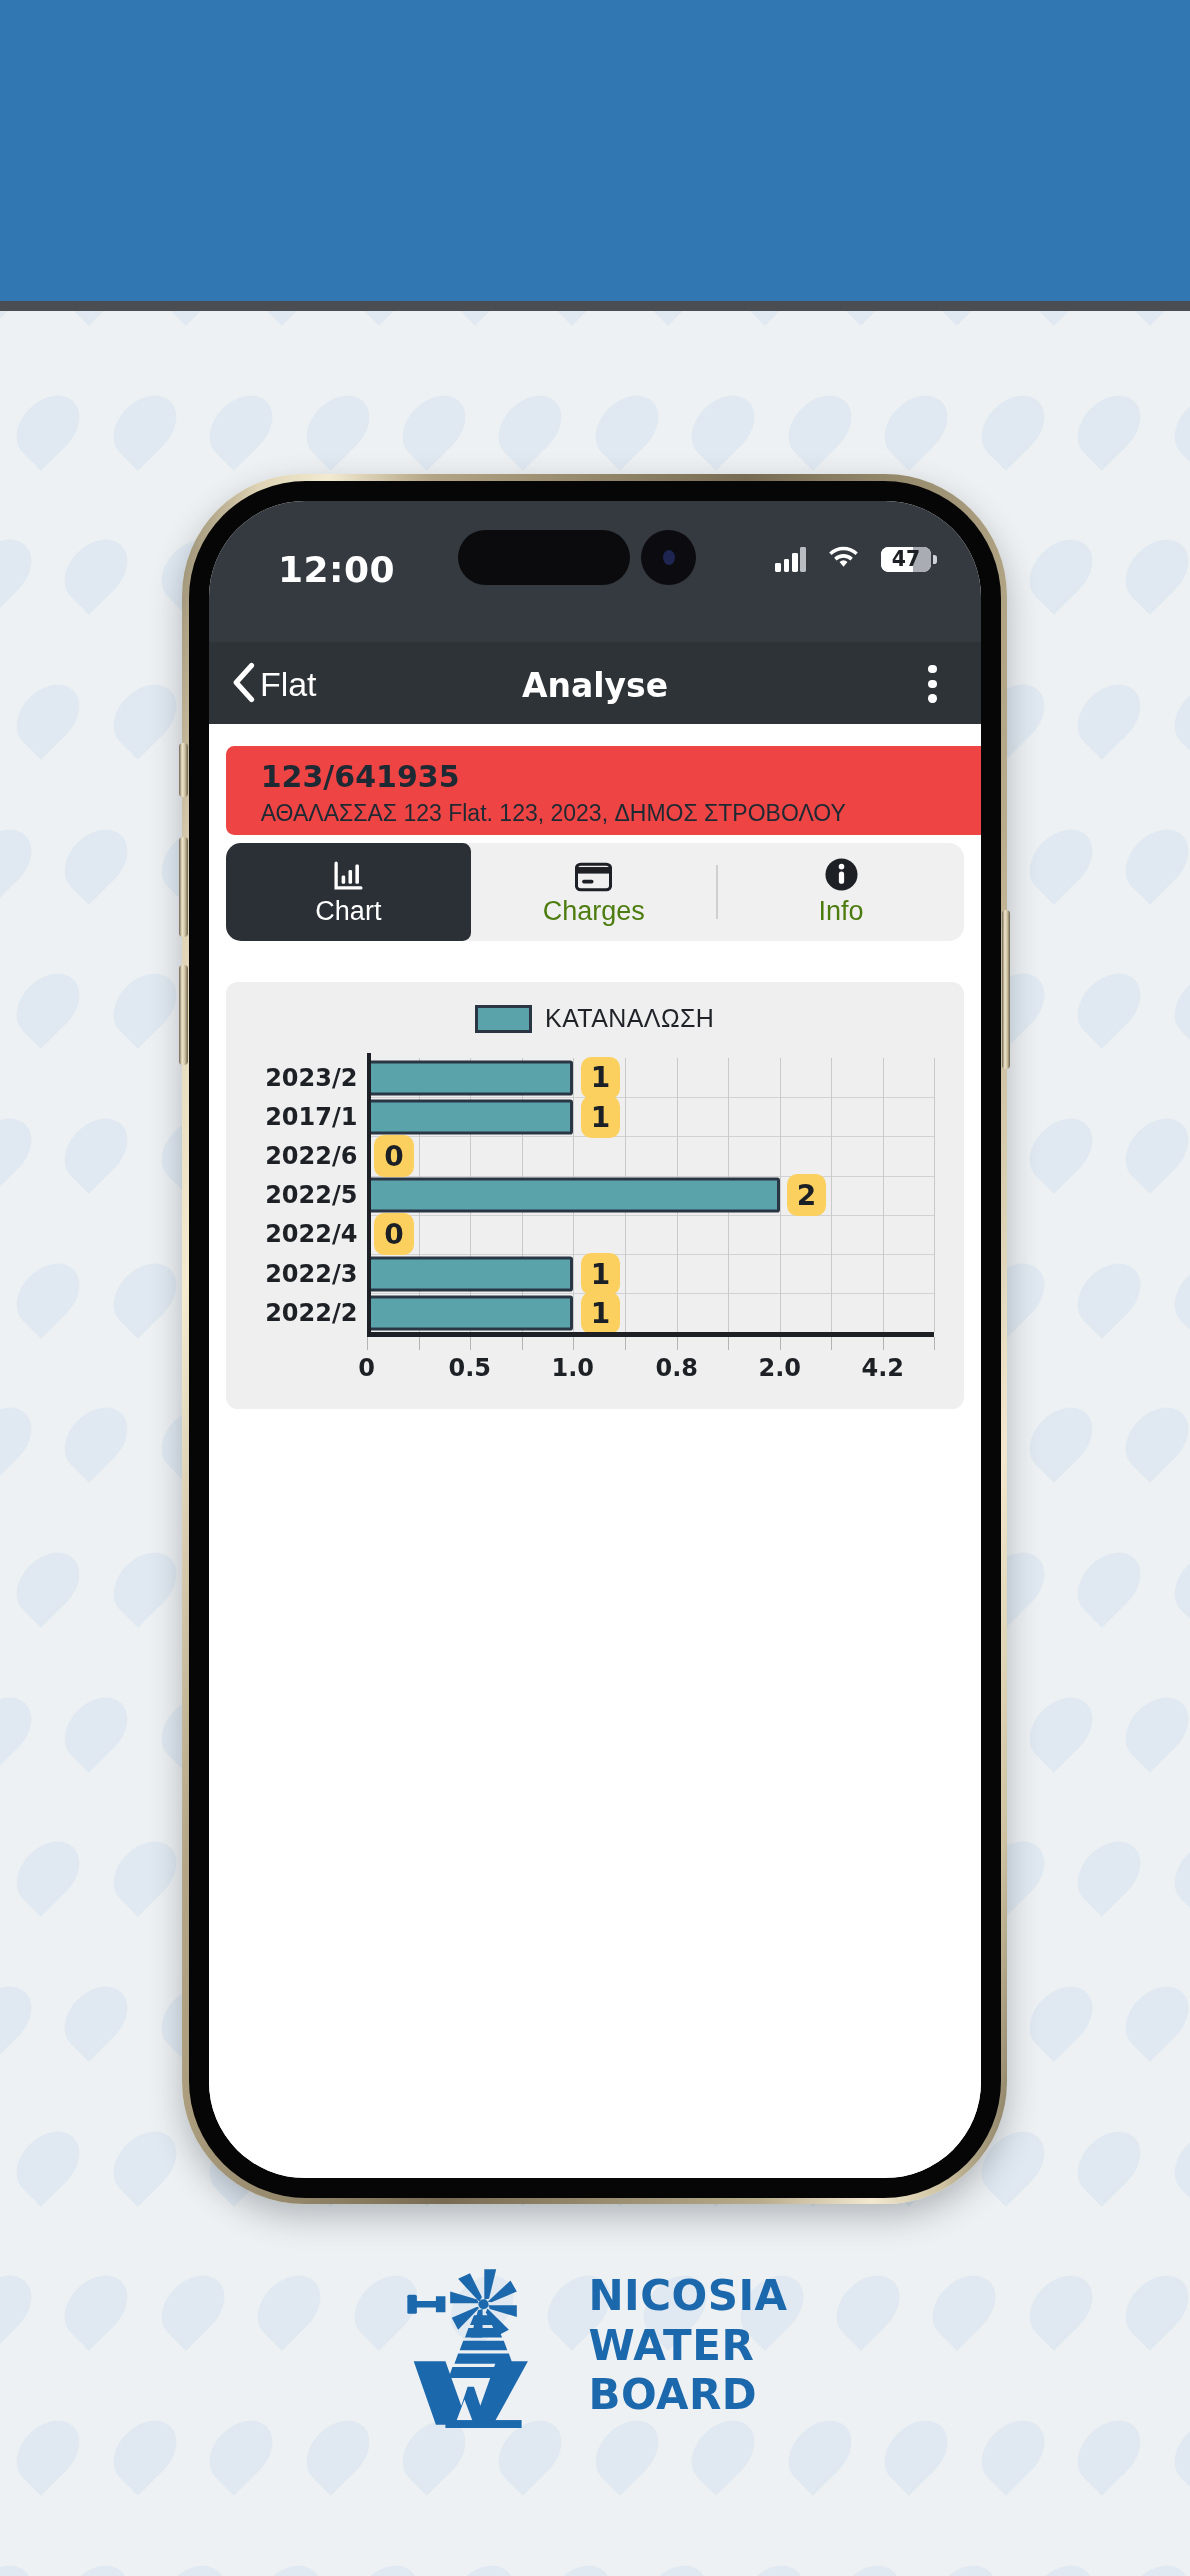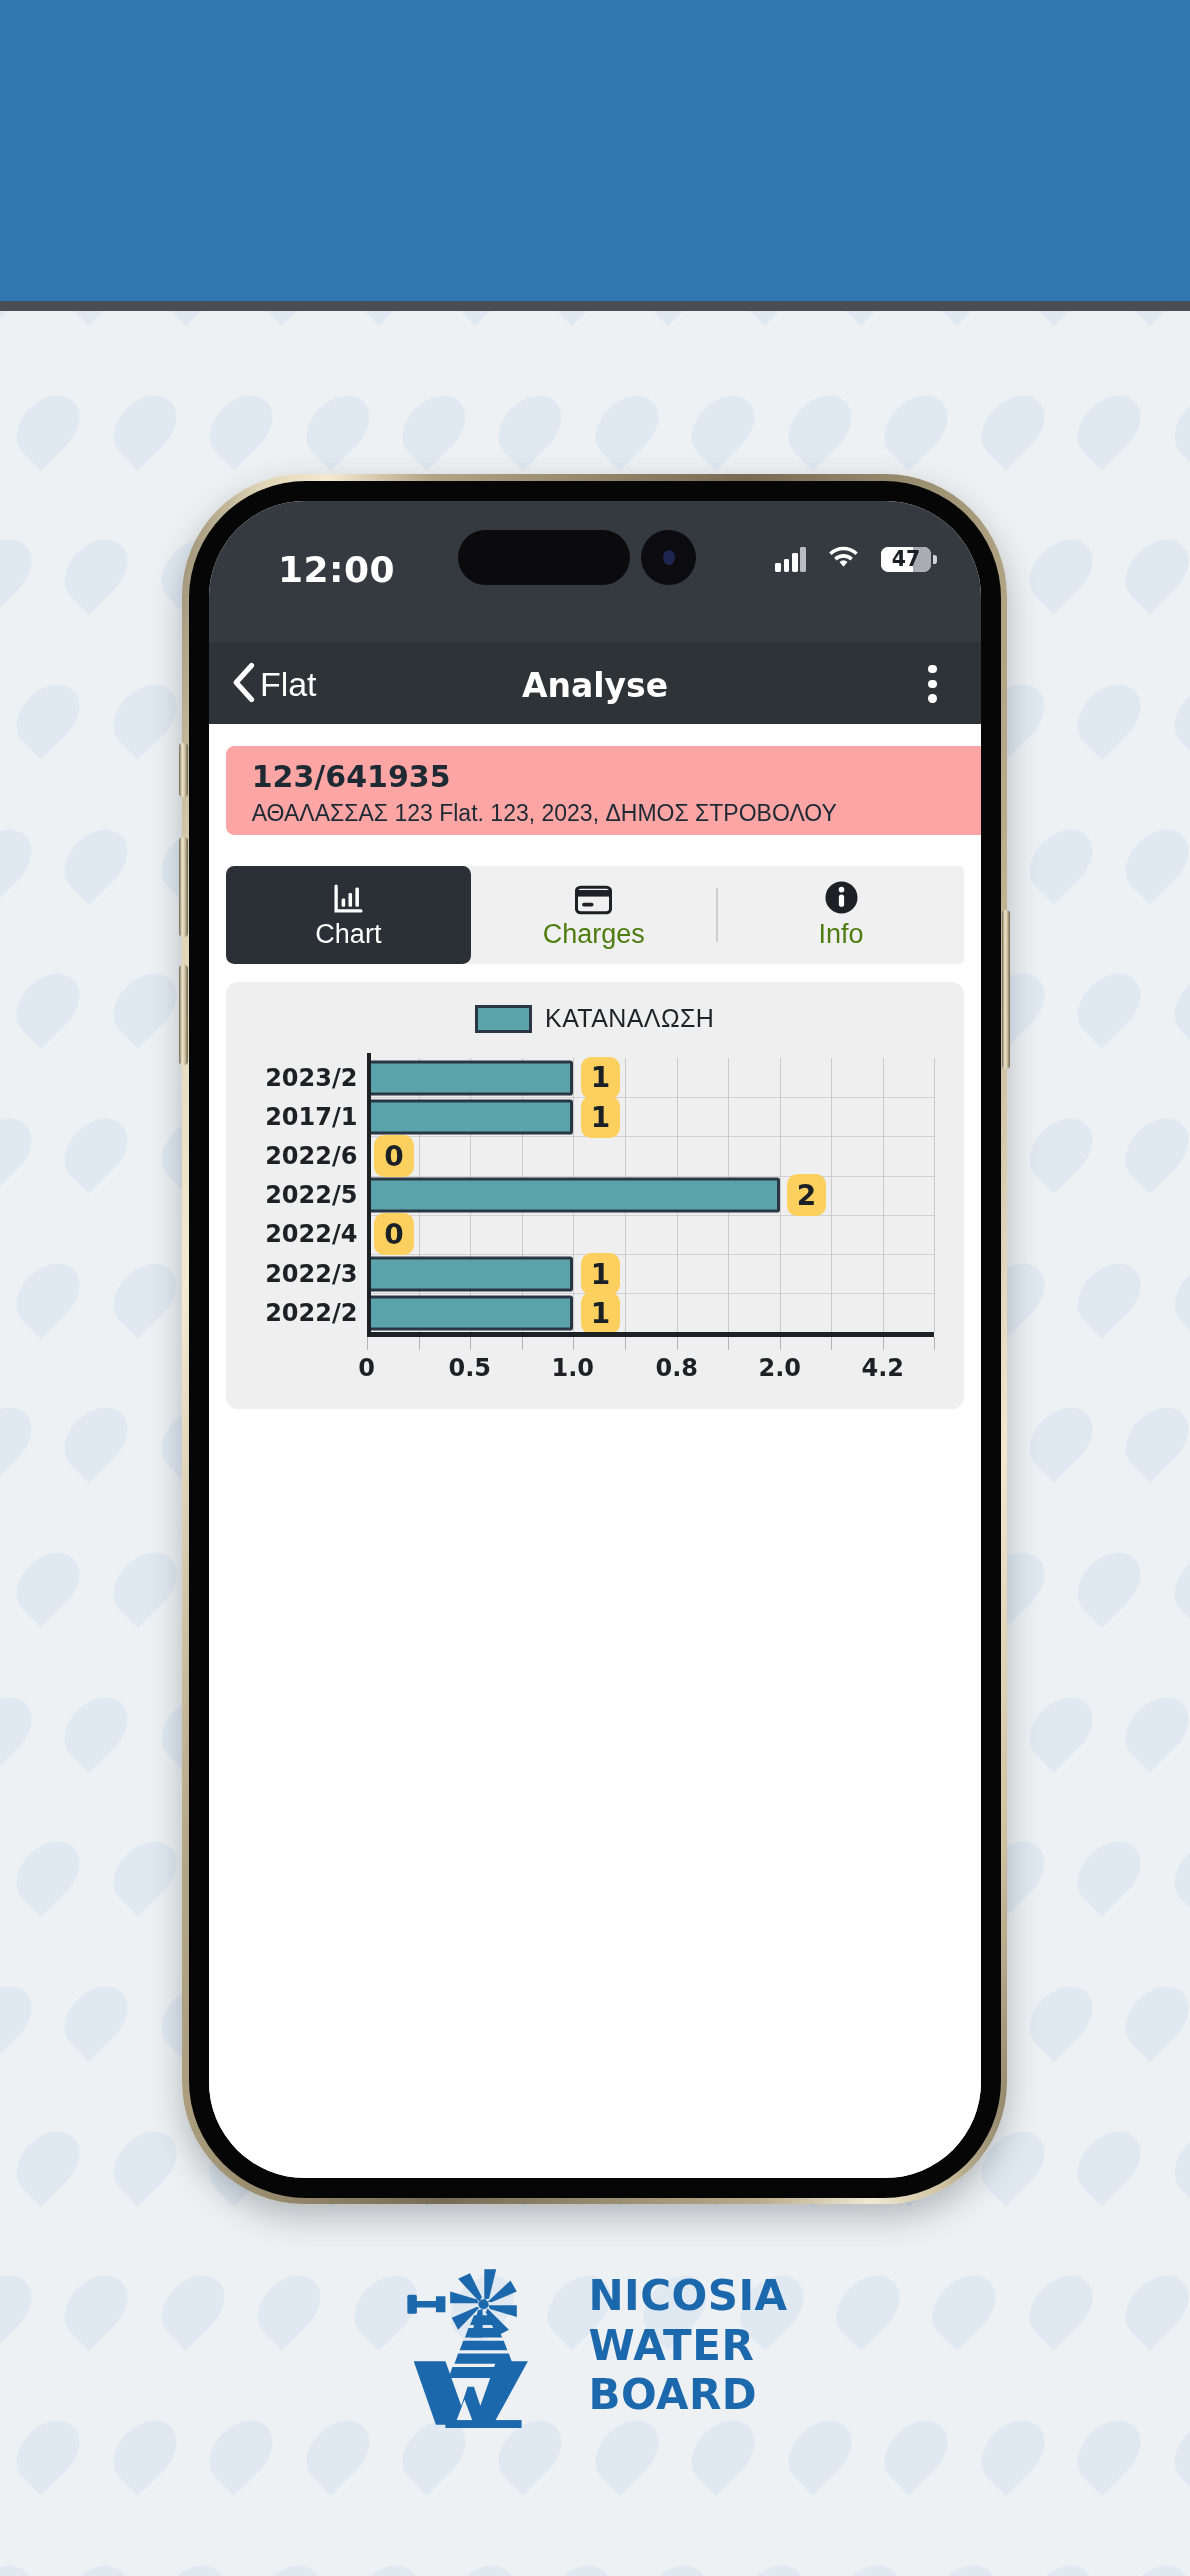--- a/index.html
+++ b/index.html
@@ -83,27 +83,27 @@
   #nav-title{position:absolute;left:0;top:24px;width:772px;text-align:center;
     font-size:33px;font-weight:700;color:#ffffff;font-family:"DejaVu Sans", sans-serif;}
   #nav-menu{position:absolute;right:26px;top:16.7px;width:45px;height:50px;
     display:flex;flex-direction:column;justify-content:center;align-items:center;gap:6.5px;cursor:pointer;}
   #nav-menu span{display:block;width:8.3px;height:8.3px;border-radius:50%;background:#ffffff;}
 
   
   #content{position:absolute;left:0;top:223px;width:772px;height:1453px;background:#ffffff;}
 
   #account-card{position:absolute;left:16.7px;top:22px;width:848px;height:89px;
-    background:#fca5a5;border-radius:8.3px;padding:13px 26px;box-sizing:border-box;}
+    background:#ef4444;border-radius:8.3px;padding:13px 35px;box-sizing:border-box;}
   #account-number{font-size:30px;font-weight:700;color:#1d2933;
     font-family:"DejaVu Sans", sans-serif;line-height:1.22;}
   #account-address{font-size:23px;color:#1d2933;line-height:1.35;margin-top:2.8px;}
 
-  #tabbar{position:absolute;left:16.7px;top:142px;width:738px;height:98px;
-    background:#f0f0f0;border-radius:5px;display:flex;align-items:stretch;overflow:hidden;}
+  #tabbar{position:absolute;left:16.7px;top:119px;width:738px;height:98px;
+    background:#f0f0f0;border-radius:15px;display:flex;align-items:stretch;overflow:hidden;}
   .tab{flex:1;display:flex;flex-direction:column;align-items:center;justify-content:center;
     gap:4.6px;cursor:pointer;position:relative;}
   .tab.active{background:#2b3036;border-radius:8.3px;}
   .tab-label{font-size:27px;color:#4d7c0f;}
   .tab.active .tab-label{color:#ffffff;}
   .tab-sep{width:1.9px;align-self:center;height:54px;background:#cfcfcf;}
   .tab-icon{width:37px;height:35px;display:flex;align-items:flex-end;justify-content:center;}
 
   #chart-card{position:absolute;left:16.7px;top:258px;width:738px;height:427px;
     background:#efefef;border-radius:12px;}

